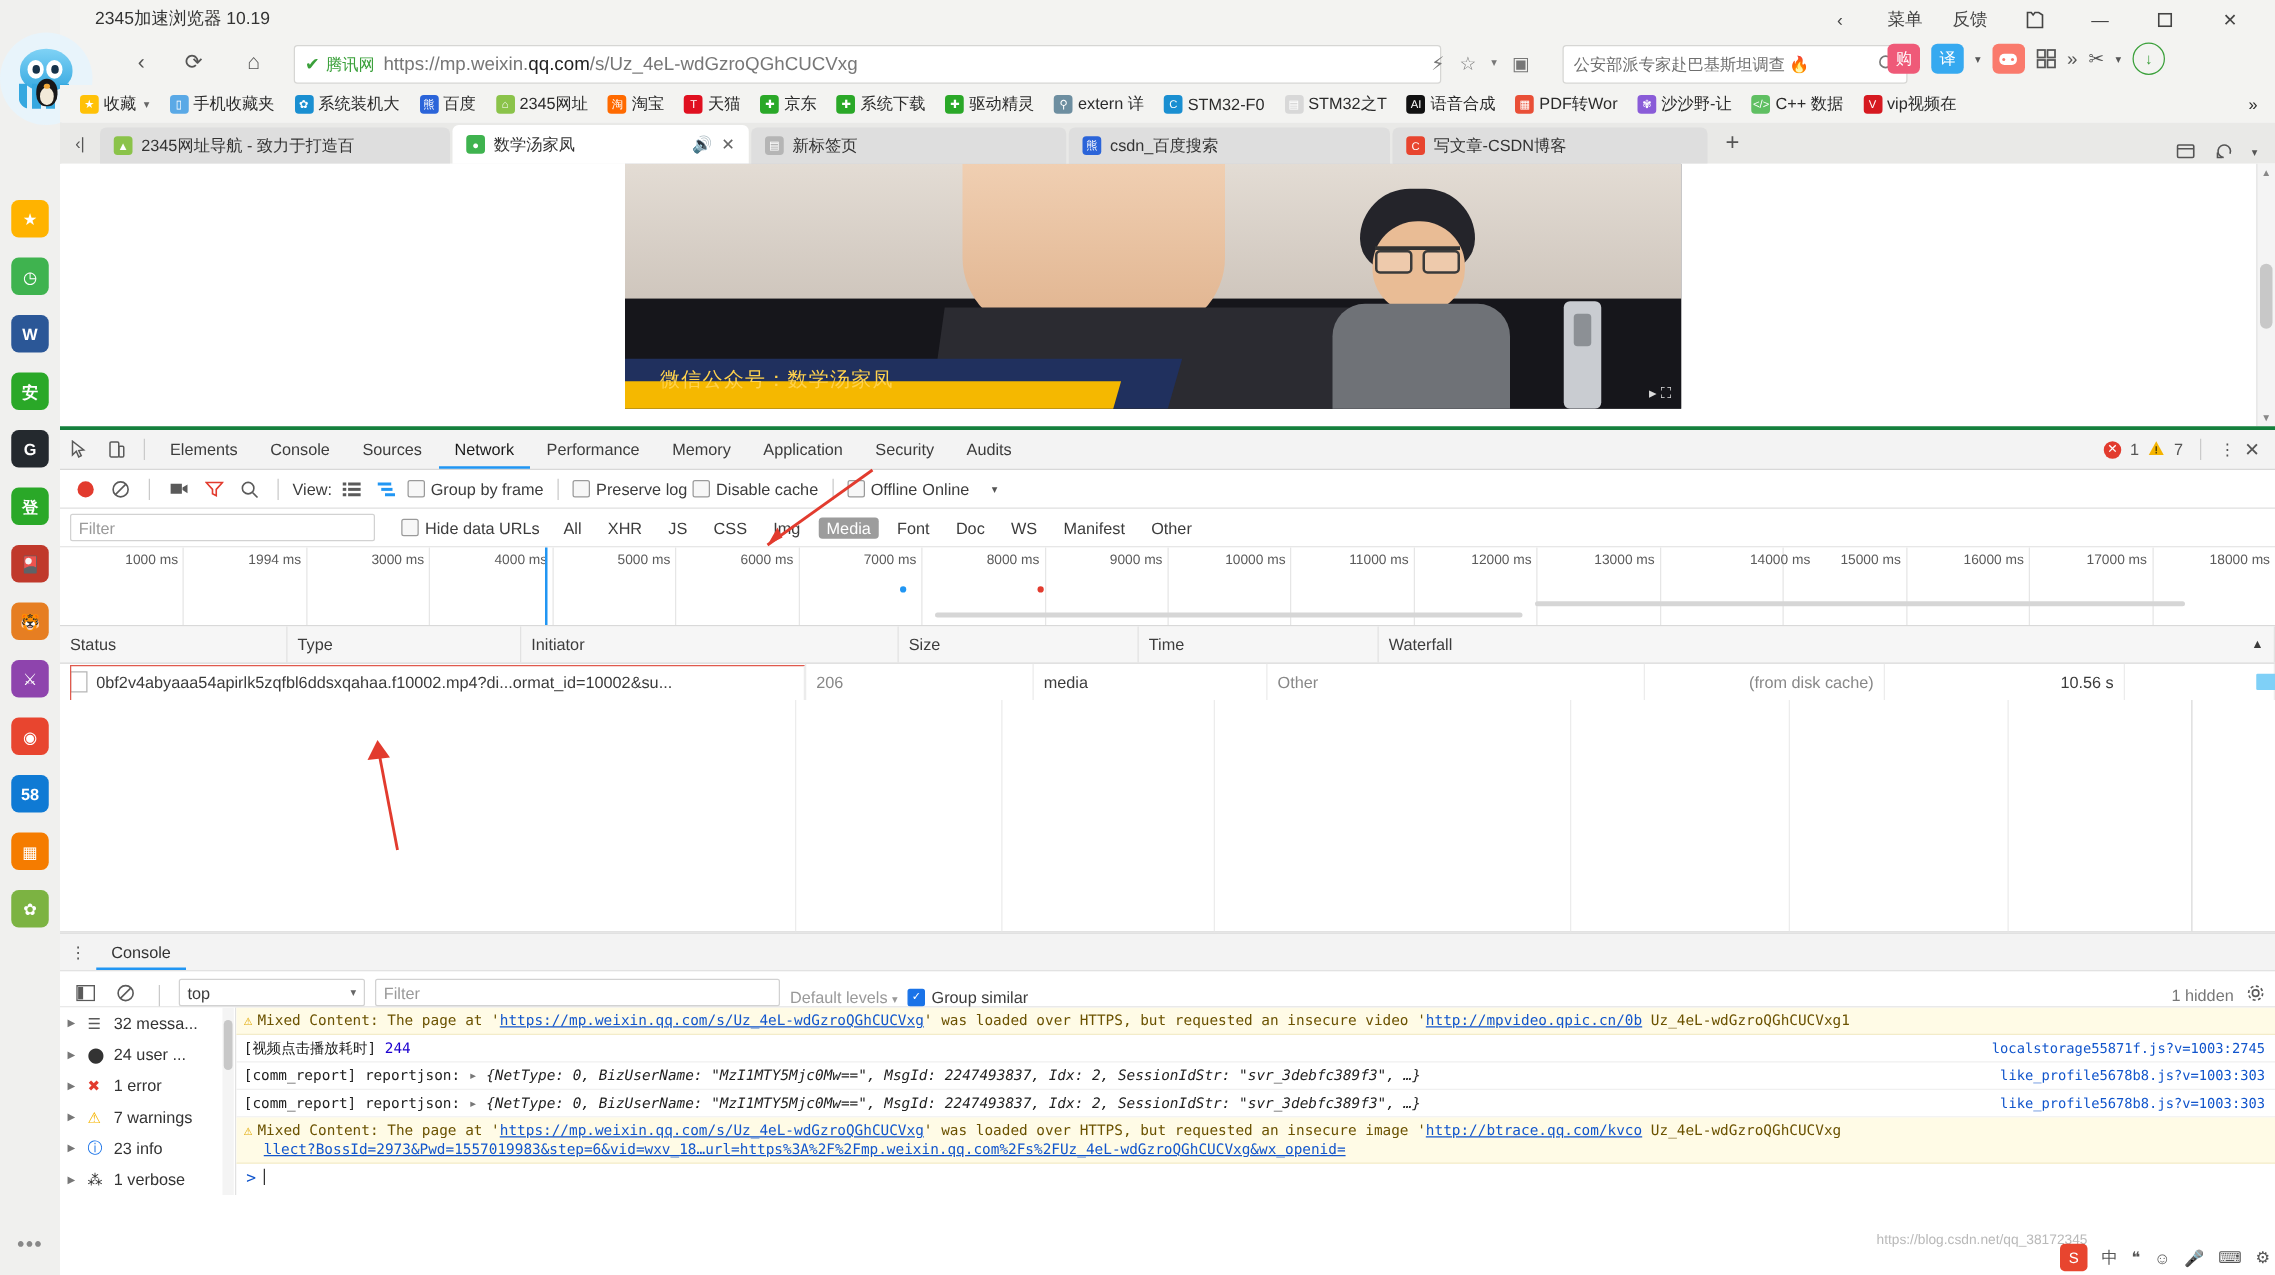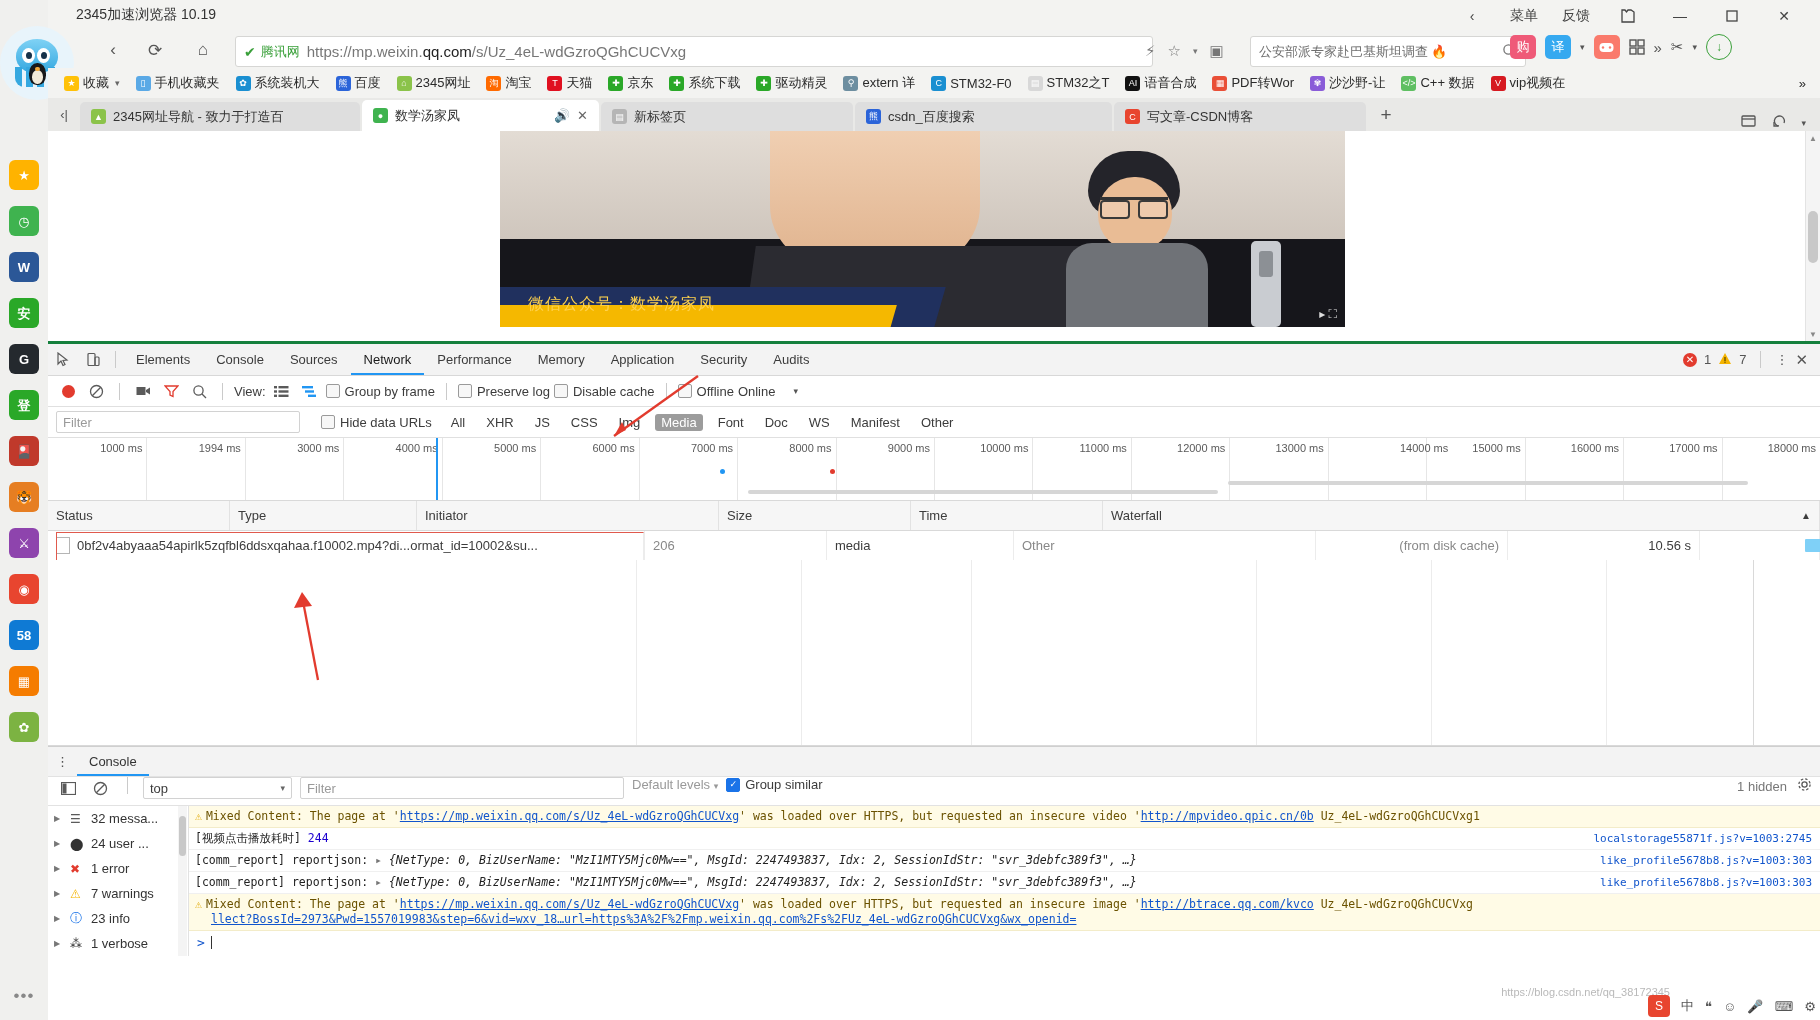--- a/index.html
+++ b/index.html
@@ -162,21 +162,21 @@
   .colline{position:absolute;top:0;bottom:0;width:1px;background:#ececec;}
 
   .summary{height:28px;display:flex;align-items:center;padding:0 10px;font-size:13px;color:#3c3c3c;
            border-top:1px solid #d9d9d9;background:#f6f6f6;}
 
   
   .drawer{border-top:1px solid #cfcfcf;background:#fff;}
   .dw-tabs{height:29px;display:flex;align-items:center;padding-left:8px;border-bottom:1px solid #e2e2e2;background:#f3f3f3;}
   .dw-tab{height:29px;padding:0 12px;display:flex;align-items:center;font-size:13px;color:#333;cursor:pointer;}
   .dw-tab.active{box-shadow:inset 0 -2px 0 #2196f3;}
-  .cn-bar{height:28px;display:flex;align-items:flex-start;gap:8px;padding:0 8px;border-bottom:1px solid #e2e2e2;font-size:13px;color:#3c3c3c;}
+  .cn-bar{height:28px;display:flex;align-items:flex-end;gap:8px;padding:0 8px;border-bottom:1px solid #e2e2e2;font-size:13px;color:#3c3c3c;}
   .ctxsel{width:135px;height:20px;border:1px solid #d2d2d2;background:#fff;display:flex;align-items:center;
           justify-content:space-between;padding:0 6px;border-radius:2px;}
   .cn-filter{flex:0 0 310px;height:20px;border:1px solid #d2d2d2;background:#fff;display:flex;align-items:center;
              padding:0 6px;color:#9a9a9a;border-radius:2px;}
   .hidden-n{margin-left:auto;color:#777;display:flex;align-items:center;gap:10px;}
 
   .cn-body{display:flex;height:150px;}
   .cn-side{width:140px;border-right:1px solid #e2e2e2;background:#fff;overflow:hidden;position:relative;}
   .cn-si{height:25px;display:flex;align-items:center;gap:7px;padding-left:6px;font-size:13px;color:#333;cursor:pointer;white-space:nowrap;}
   .tri{color:#777;font-size:8px;width:9px;}

